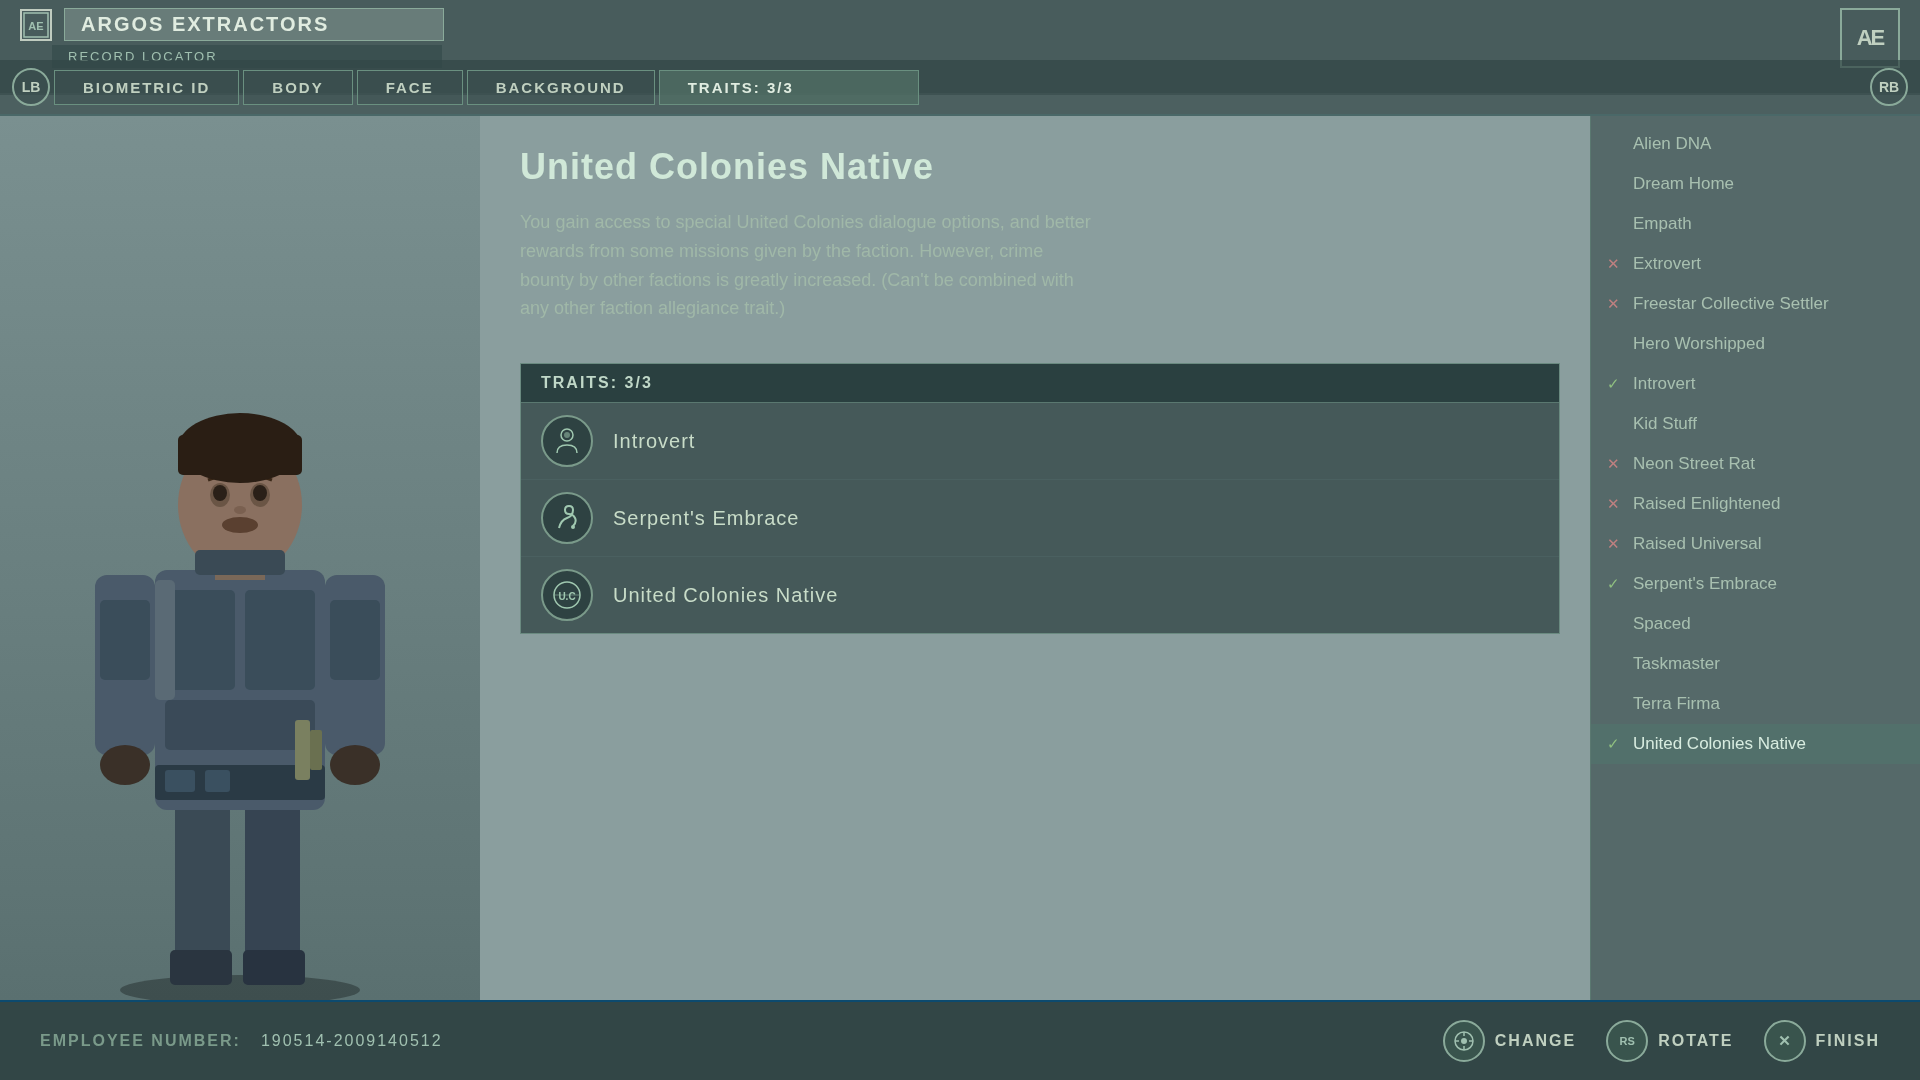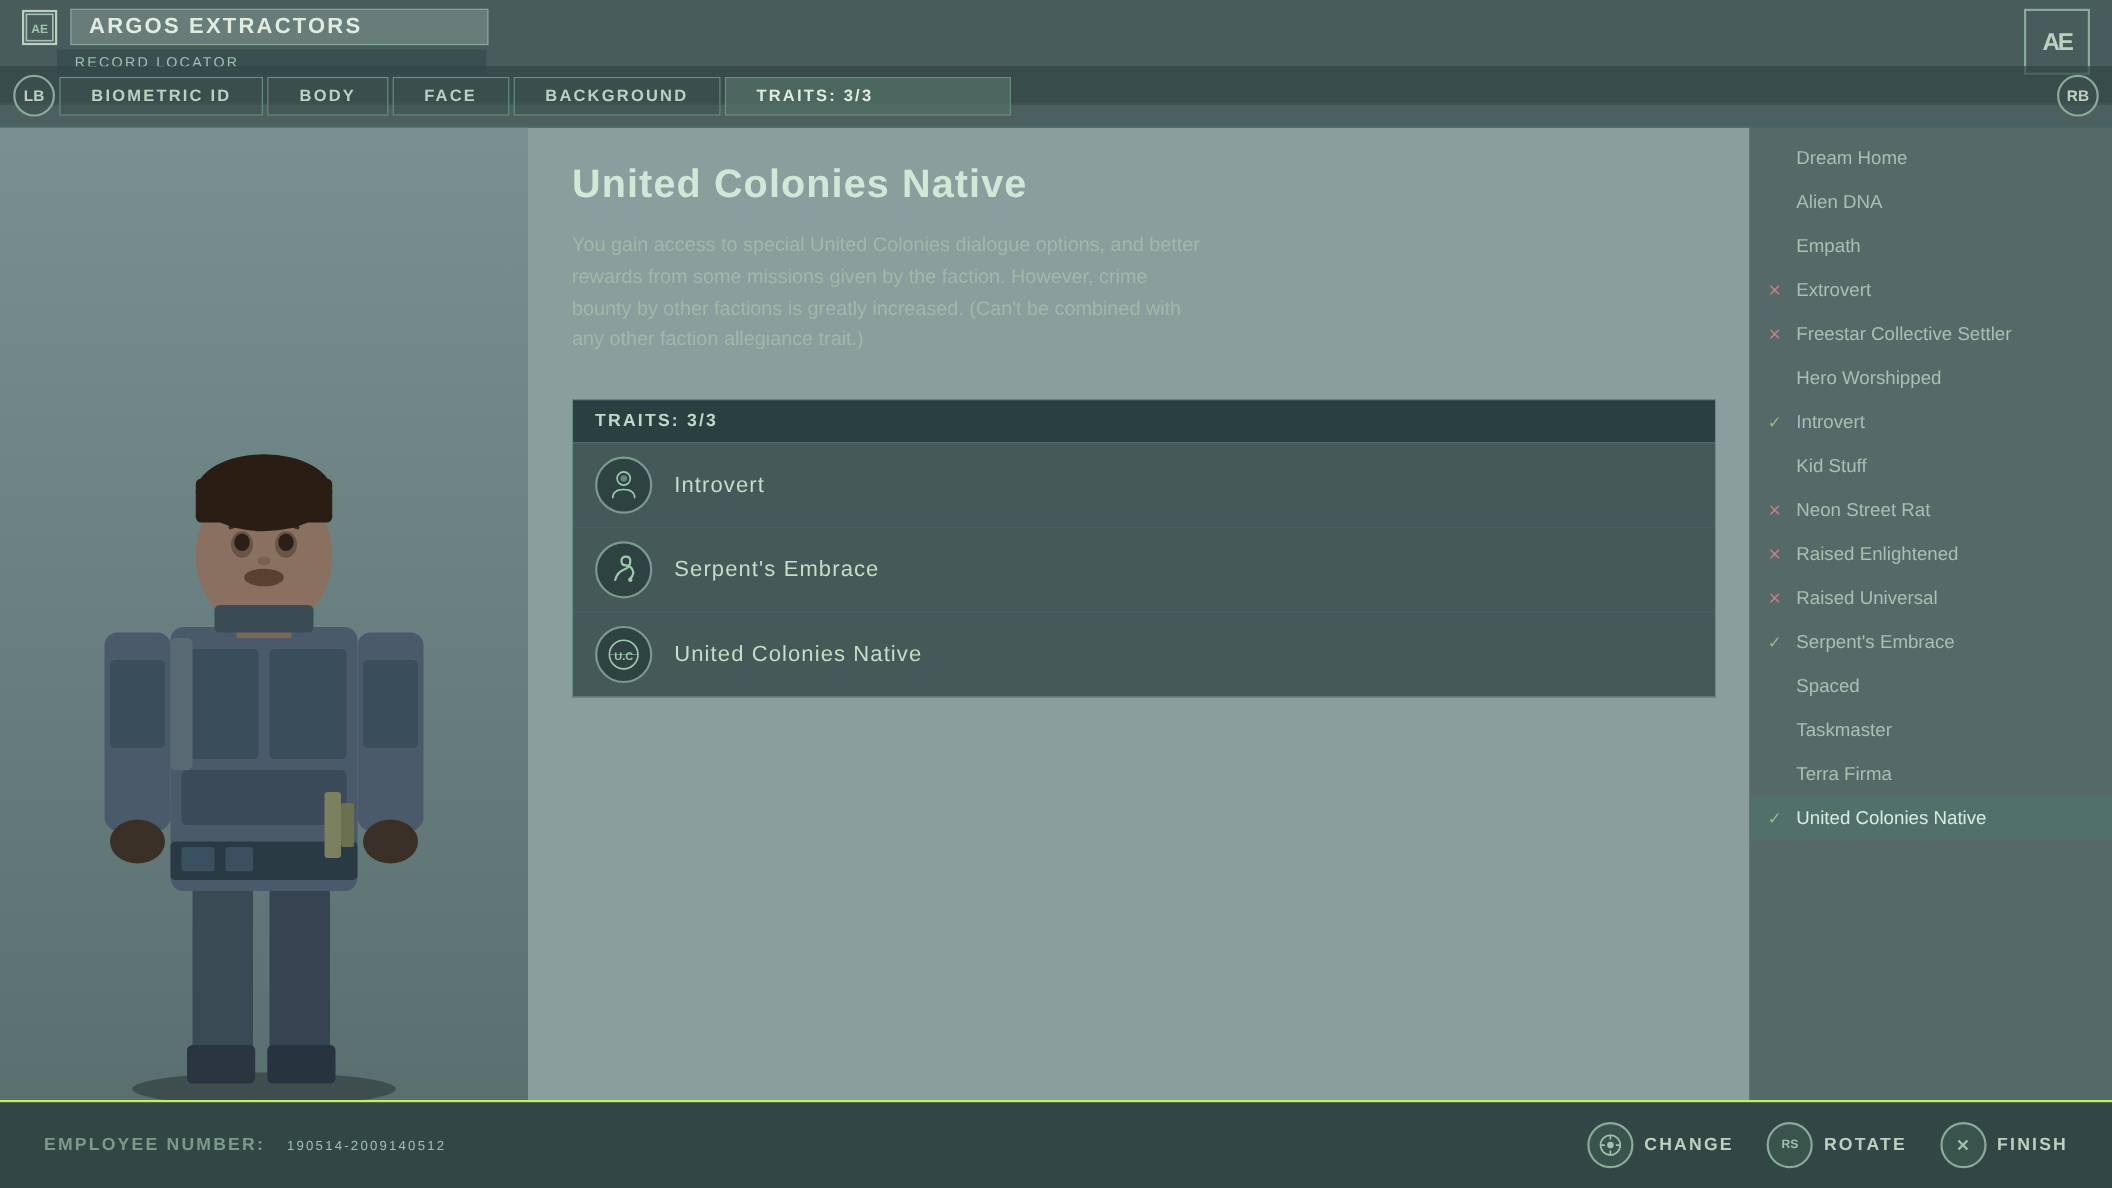--- a/index.html
+++ b/index.html
@@ -260,36 +260,36 @@
     }
 
     
     .bottom-bar {
       position: absolute;
       bottom: 0;
       left: 0;
       right: 0;
       height: 80px;
       background: rgba(40,60,60,0.9);
-      border-top: 2px solid #bef264;
+      border-top: 2px solid #0c4a6e;
       display: flex;
       align-items: center;
       padding: 0 40px;
     }
 
     .employee-label {
       color: #7a9a8a;
       font-size: 16px;
       letter-spacing: 2px;
       font-weight: bold;
     }
 
     .employee-number {
       color: #a0c0b0;
-      font-size: 12px;
+      font-size: 16px;
       margin-left: 20px;
       letter-spacing: 2px;
     }
 
     .bottom-actions {
       display: flex;
       align-items: center;
       gap: 30px;
       margin-left: auto;
     }
@@ -476,25 +476,25 @@
           </svg>
         </div>
         <div class="trait-item-name">United Colonies Native</div>
       </div>
     </div>
   </div>
 
   <div class="sidebar">
     <div class="sidebar-item">
       <span class="no-mark">&nbsp;</span>
+      <span>Alien DNA</span>
+    </div>
+    <div class="sidebar-item">
+      <span class="no-mark">&nbsp;</span>
       <span>Dream Home</span>
-    </div>
-    <div class="sidebar-item">
-      <span class="no-mark">&nbsp;</span>
-      <span>Alien DNA</span>
     </div>
     <div class="sidebar-item">
       <span class="no-mark">&nbsp;</span>
       <span>Empath</span>
     </div>
     <div class="sidebar-item">
       <span class="x-mark">✕</span>
       <span>Extrovert</span>
     </div>
     <div class="sidebar-item">

